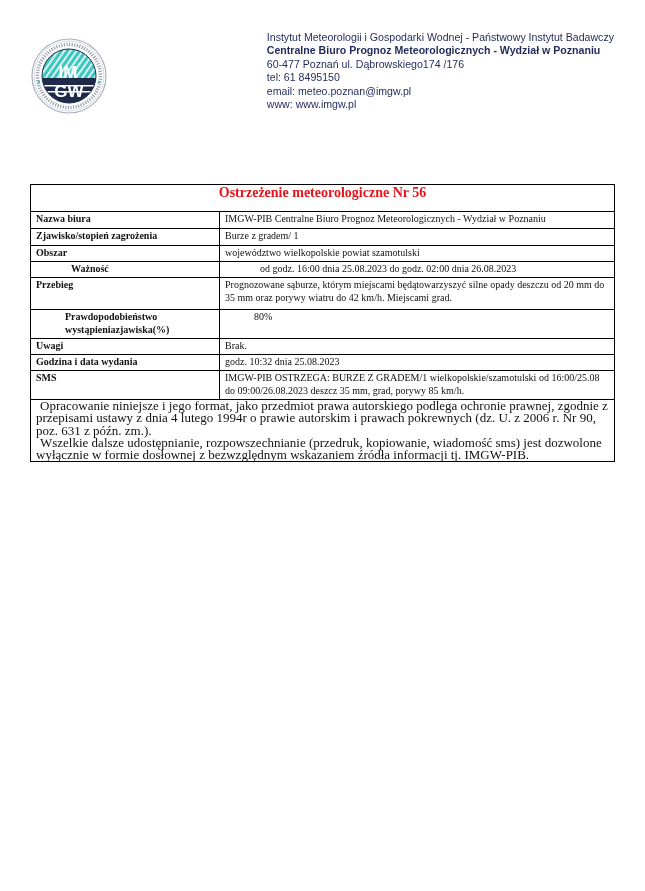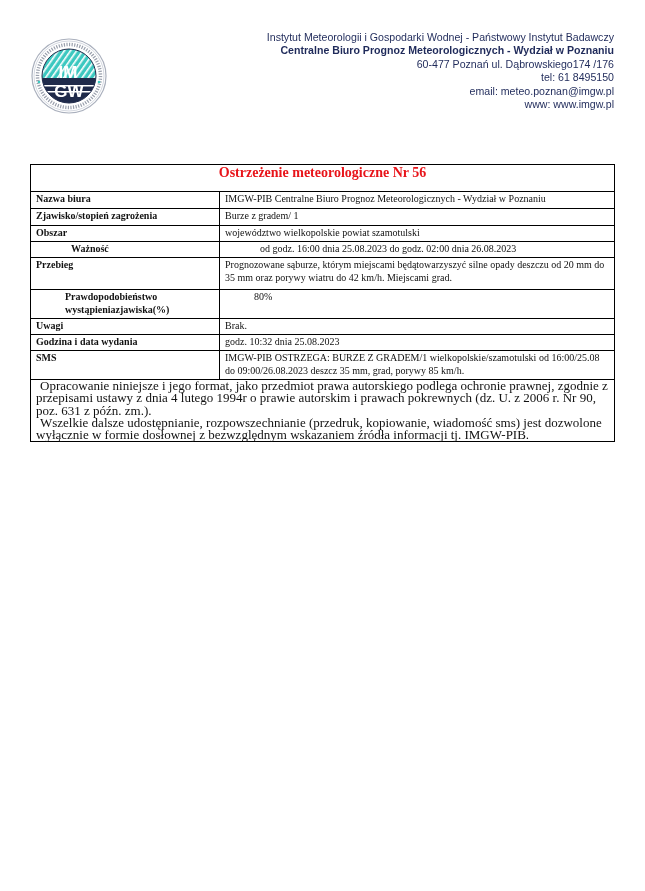--- a/index.html
+++ b/index.html
@@ -1,22 +1,22 @@
 <!DOCTYPE html>
 <html><head>
 <meta charset="utf-8">
 <style>
   html, body { margin: 0; padding: 0; background: #ffffff; }
   body { width: 645px; height: 891px; position: relative; overflow: hidden; }
   .logo { position: absolute; left: 31px; top: 36px; width: 76px; height: 80px; }
-  .header { position: absolute; right: 31px; top: 31px; text-align: right;
+  .header { position: absolute; right: 31px; top: 31px; text-align: left;
             font-family: "Liberation Sans", sans-serif; font-size: 10.6px; line-height: 13.4px; color: #1f2a5a; }
   .header .bold { font-weight: bold; }
   .header .line { white-space: nowrap; }
-  table.warn { position: absolute; left: 30px; top: 164px; width: 585px; border-collapse: collapse;
+  table.warn { position: absolute; left: 30px; top: 184px; width: 585px; border-collapse: collapse;
                font-family: "Liberation Serif", serif; font-size: 10px; color: #111; }
   table.warn td { border: 1.3px solid #000; padding: 0 5px; vertical-align: top; }
   td.title { text-align: center; color: #e8141a; font-weight: bold; font-size: 14px; height: 26px; vertical-align: middle; padding-top: 2px; }
   td.label { width: 143px; font-weight: bold; }
   td.lbl-cell, td.val-cell { padding-top: 6px; line-height: 13px; }
   tr.r1 td { height: 16px; } tr.r2 td { height: 16px; } tr.r3 td { height: 15px; } tr.r4 td { height: 15px; padding-left: 40px; }
   tr.r5 td { height: 31px; } tr.r6 td { height: 28px; padding-left: 34px; } tr.r7 td { height: 15px; } tr.r8 td { height: 15px; }
   tr.r9 td { height: 28px; }
   td.footer { padding: 4px 4px 4px 4px; line-height: 12.3px; font-size: 13px; font-family: Liberation Serif, serif; }
   .fpara { text-indent: 4px; }

